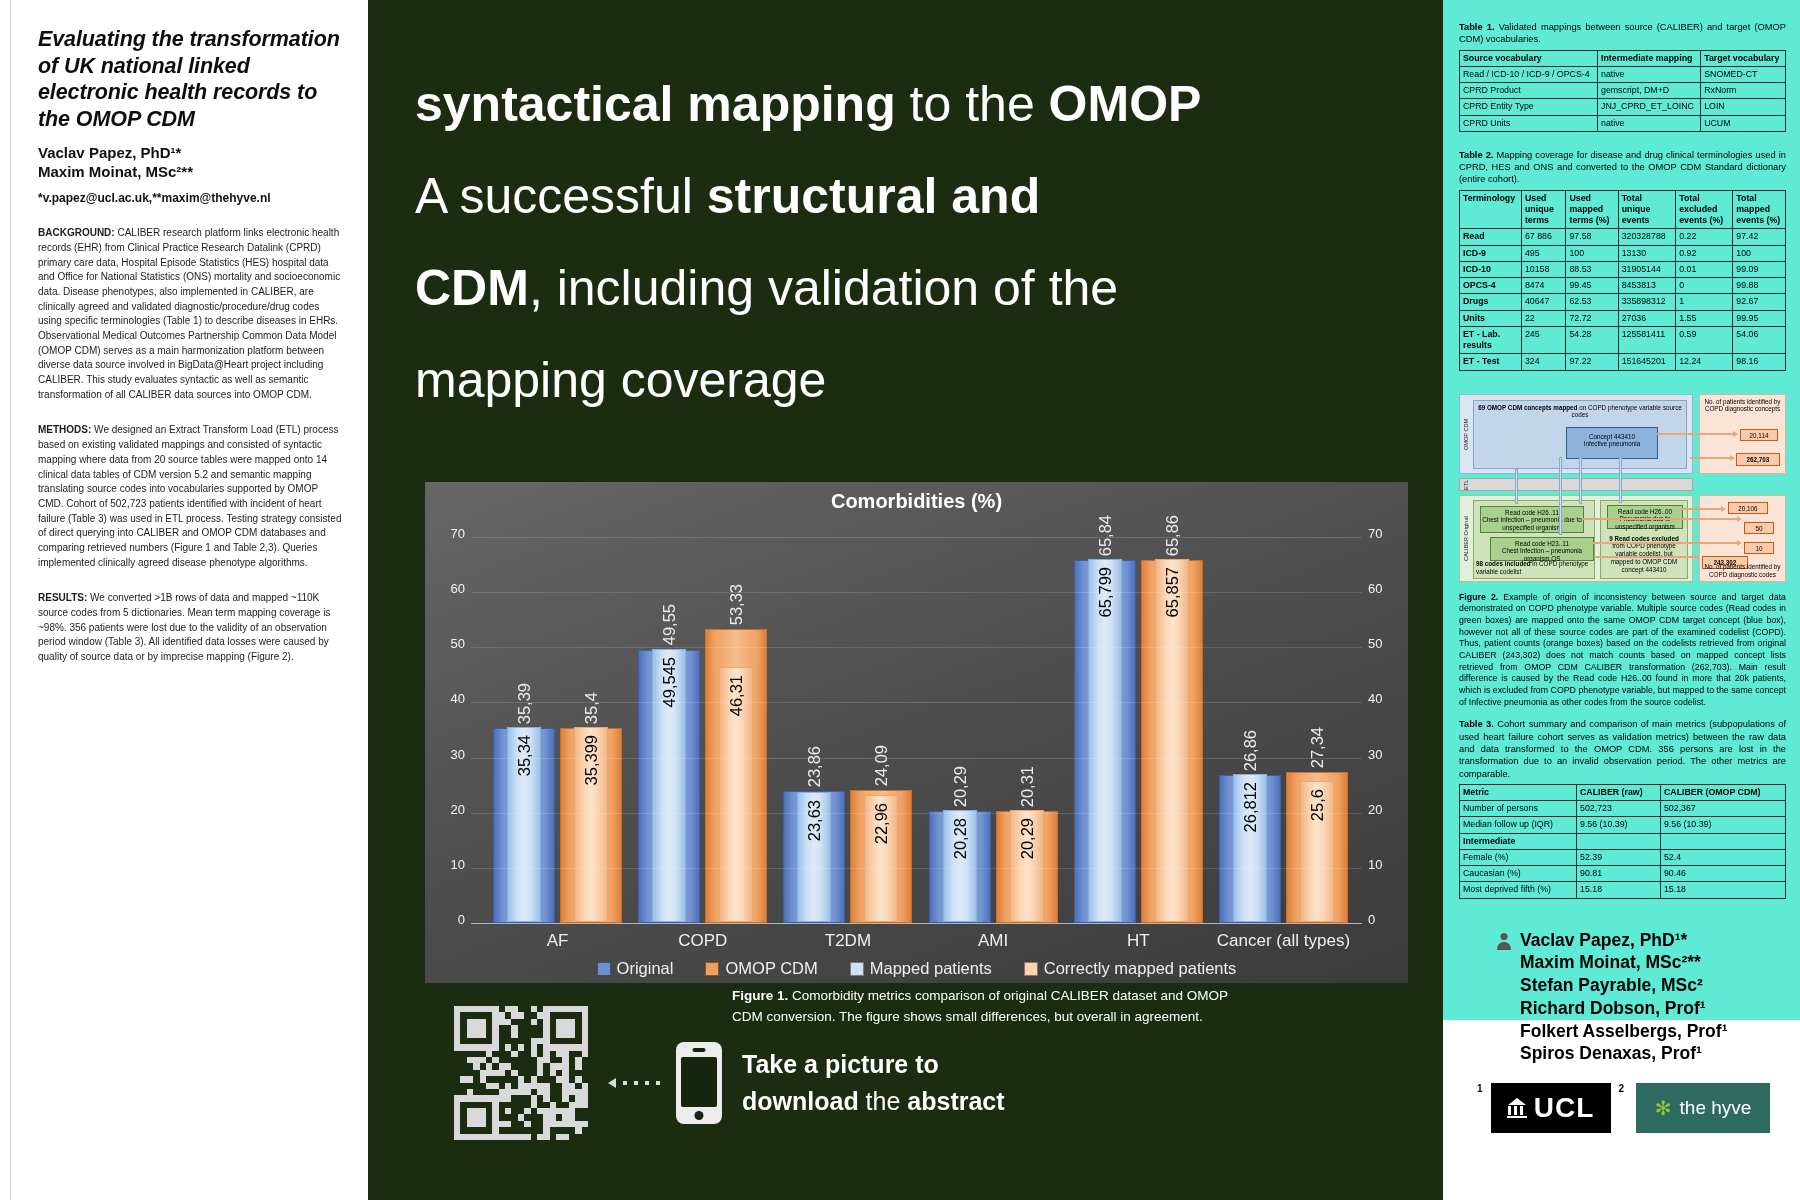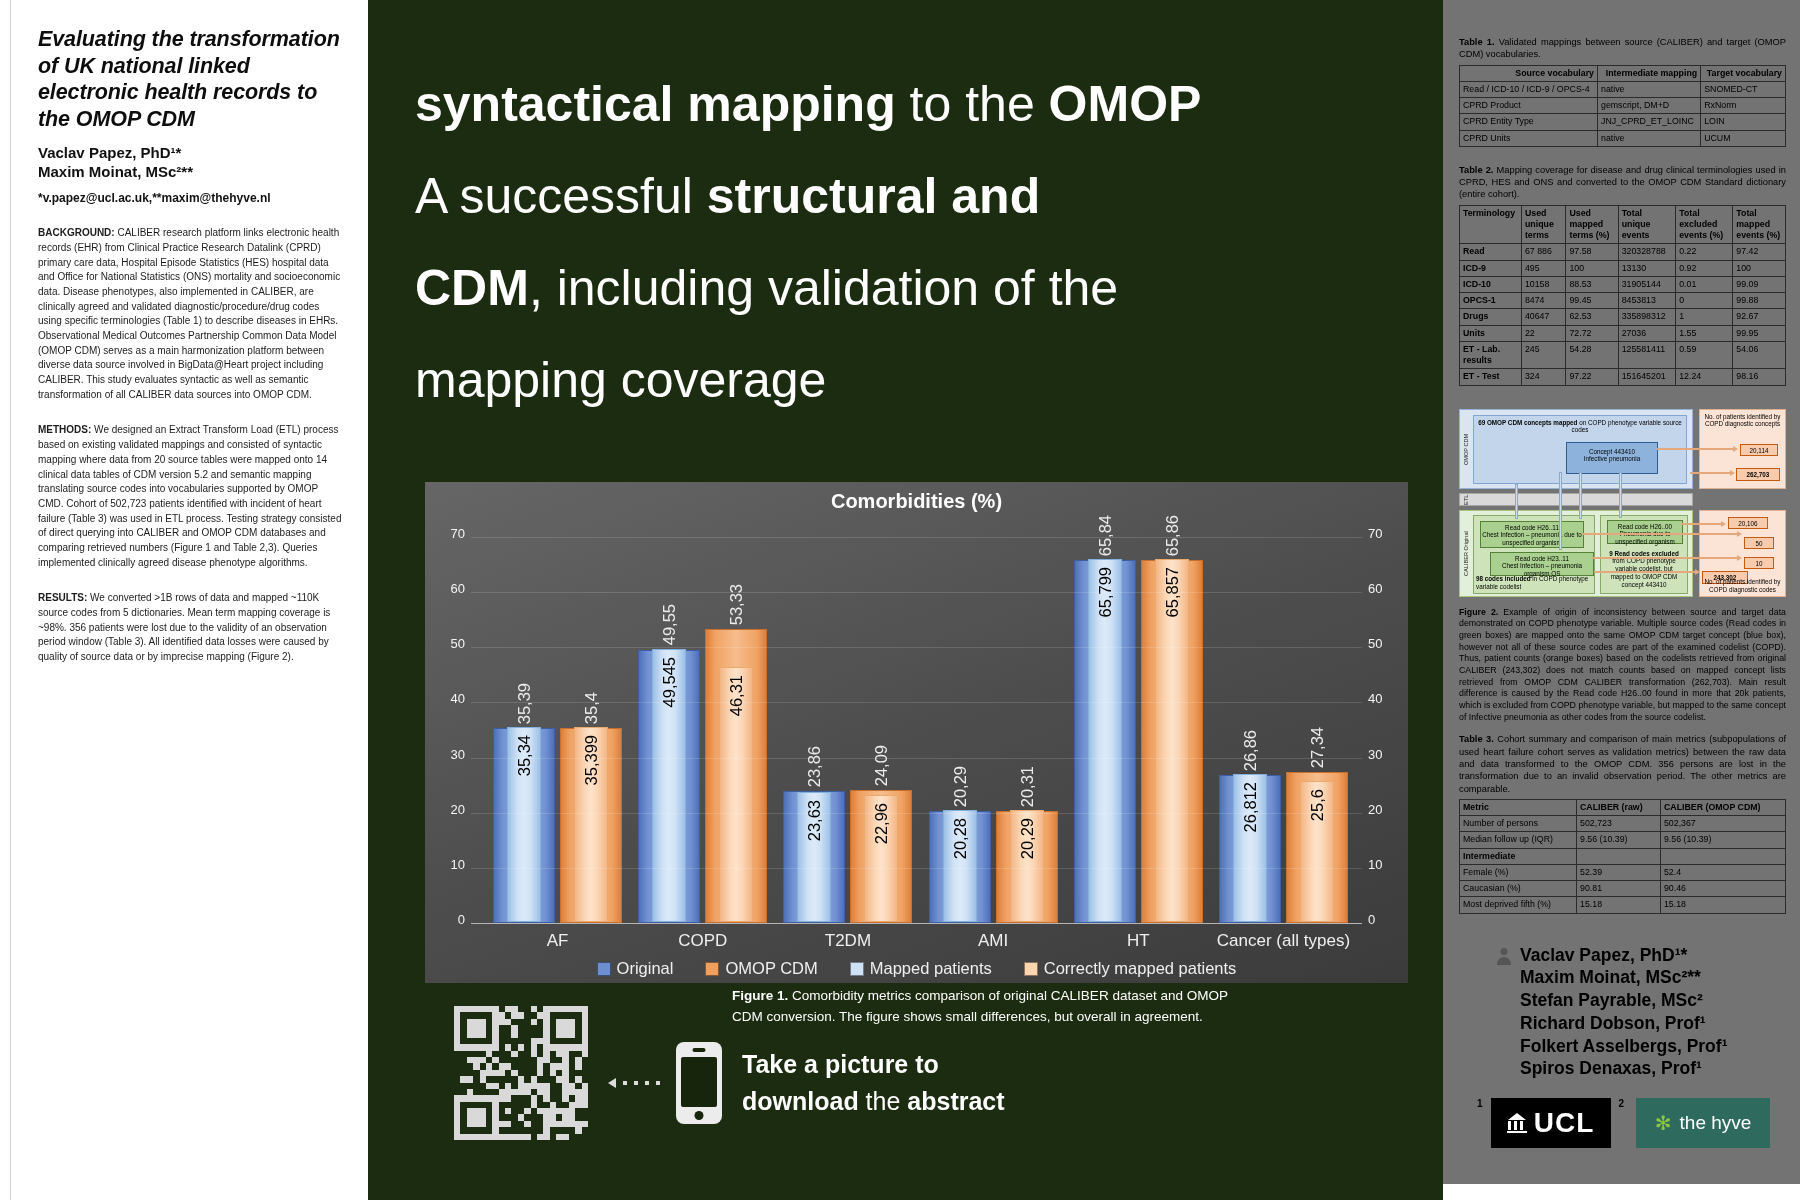--- a/index.html
+++ b/index.html
@@ -50,28 +50,28 @@
   .dots{display:flex;align-items:center;gap:7px;margin-right:16px;}
   .tri{width:0;height:0;border-top:5px solid transparent;border-bottom:5px solid transparent;border-right:8px solid #dcdcdc;}
   .dot{width:4px;height:4px;background:#dcdcdc;}
   .phone{width:46px;height:82px;background:#ececec;border-radius:8px;position:relative;margin-right:20px;}
   .phone .spk{position:absolute;top:6px;left:50%;transform:translateX(-50%);width:13px;height:4px;background:#16250c;border-radius:2px;}
   .phone .scr{position:absolute;left:5px;right:5px;top:15px;bottom:17px;background:#16250c;border-radius:2px;}
   .phone .hom{position:absolute;bottom:4px;left:50%;transform:translateX(-50%);width:9px;height:9px;background:#16250c;border-radius:50%;}
   .cta-text{font-size:25px;line-height:1.5;}
   .cta-text .b{font-weight:700;}
   
-  #right{position:absolute;left:1443px;top:0;width:357px;height:1184px;background:#737373;box-sizing:border-box;padding:36px 14px 0 16px;}
+  #right{position:absolute;left:1443px;top:0;width:357px;height:1020px;background:#5eead4;box-sizing:border-box;padding:21px 14px 0 16px;}
   .cap{font-size:9.3px;line-height:1.32;color:#000;text-align:justify;margin:0 0 4px 0;}
   .cap b{font-weight:800;}
   .t{width:100%;border-collapse:collapse;}
   .t th,.t td{border:1px solid #2b2b2b;padding:2px 3px;font-size:8.8px;line-height:1.28;vertical-align:top;text-align:left;color:#000;}
   .t th{font-weight:700;}
   #table1-wrap{margin-bottom:17px;}
-  #table1 th{text-align:right;}
+  #table1 th{text-align:left;}
   #table2-wrap{margin-bottom:23px;}
   .boldcell{font-weight:700;}
   
   .fig2{position:relative;width:327px;height:190px;font-size:6.3px;line-height:1.25;color:#000;margin-bottom:8px;}
   .f2box{position:absolute;box-sizing:border-box;}
   .f2-omop{left:0;top:0;width:234px;height:80px;background:#dbe5f1;border:1px solid #95b3d7;}
   .f2-omop-inner{position:absolute;left:13px;top:5px;width:214px;height:69px;background:#c3d5ea;border:1px solid #7fa7d1;box-sizing:border-box;text-align:center;padding-top:3px;}
   .f2-concept{position:absolute;left:92px;top:26px;width:92px;height:32px;background:#8db3dd;border:1px solid #2f5d92;box-sizing:border-box;text-align:center;padding-top:5px;}
   .f2-etl{left:0;top:84px;width:234px;height:13px;background:#d9d9d9;border:1px solid #a6a6a6;}
   .f2-cal{left:0;top:101px;width:234px;height:87px;background:#e2efda;border:1px solid #a9c47f;}
@@ -805,21 +805,21 @@
           </tr>
           <tr>
             <td class="boldcell">ICD-10</td>
             <td>10158</td>
             <td>88.53</td>
             <td>31905144</td>
             <td>0.01</td>
             <td>99.09</td>
           </tr>
           <tr>
-            <td class="boldcell">OPCS-1</td>
+            <td class="boldcell">OPCS-4</td>
             <td>8474</td>
             <td>99.45</td>
             <td>8453813</td>
             <td>0</td>
             <td>99.88</td>
           </tr>
           <tr>
             <td class="boldcell">Drugs</td>
             <td>40647</td>
             <td>62.53</td>

